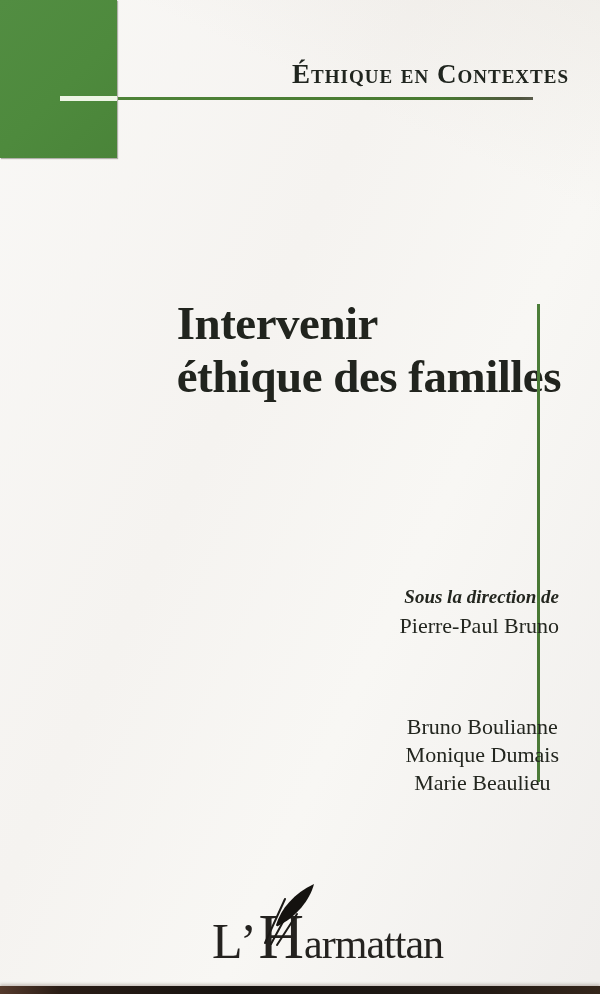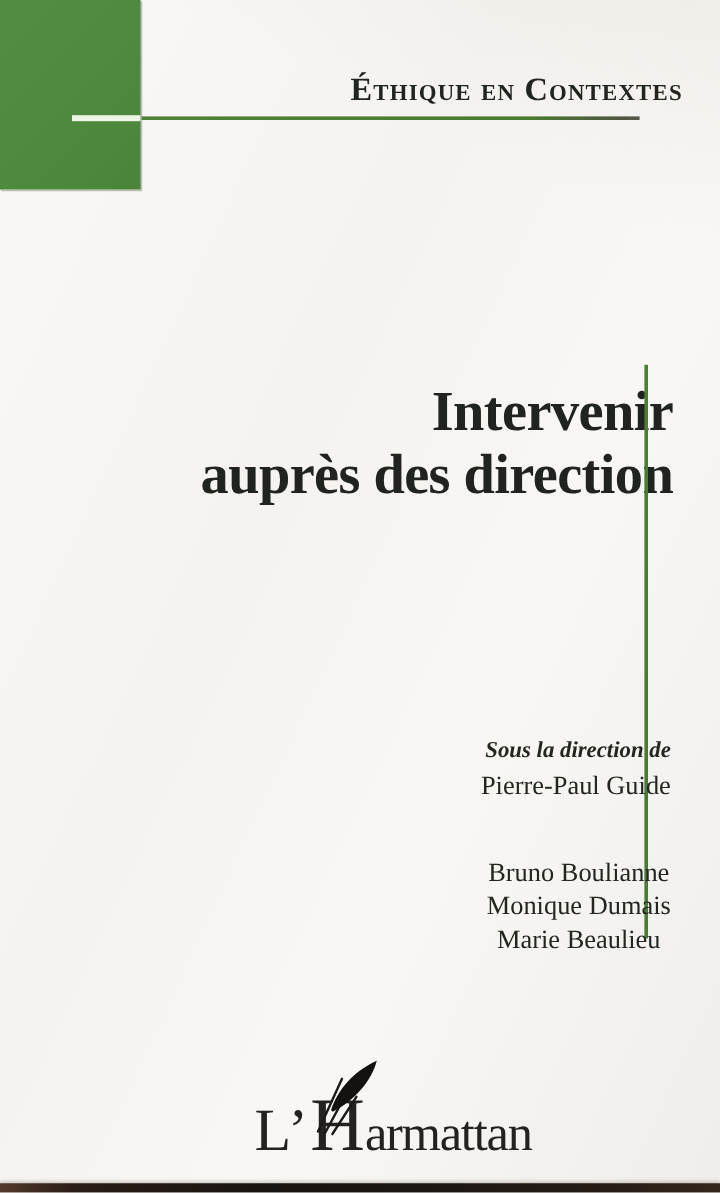--- a/index.html
+++ b/index.html
@@ -39,22 +39,20 @@
     position: absolute; right: 63px; top: 59px;
     font-size: 27px; font-weight: bold;
     font-variant: small-caps;
     letter-spacing: 1px;
     color: #20251f;
     white-space: nowrap;
   }
   
   .title-block {
     position: absolute; right: 71px; top: 297px;
-    text-align: right;
-    margin-top: 20px;
   }
   .book-title {
     margin: 0;
     font-size: 47px; line-height: 53px;
     font-weight: bold; letter-spacing: -0.5px;
     color: #21241e;
     white-space: nowrap;
   }
   .book-subtitle {
     margin-top: 12px;
@@ -62,21 +60,21 @@
     color: #272a24;
     white-space: nowrap;
   }
   .vertical-rule {
     position: absolute; left: 537px; top: 304px;
     width: 3px; height: 478px;
     background: linear-gradient(to bottom, #4c7e39 0%, #487834 60%, #4c7a38 100%);
   }
   
   .direction-block {
-    position: absolute; right: 73px; top: 615px;
+    position: absolute; right: 73px; top: 586px;
     text-align: right; color: #23261f;
   }
   .direction-intro {
     font-style: italic; font-weight: bold;
     font-size: 19px;
     white-space: nowrap;
   }
   .direction-name {
     margin-top: 5px;
     font-size: 22px;
@@ -121,29 +119,29 @@
 
   <div class="green-block"></div>
   <div class="pale-line"></div>
   <div class="header-rule"></div>
 
   <div class="collection-title">Éthique en Contextes</div>
 
   <div class="title-block">
     <h1 class="book-title">
       <span>Intervenir</span><br>
-      <span>auprès des direction</span>
+      <span>éthique des familles</span>
     </h1>
   </div>
 
   <div class="vertical-rule"></div>
 
   <div class="direction-block">
     <div class="direction-intro">Sous la direction de</div>
-    <div class="direction-name">Pierre-Paul Guide</div>
+    <div class="direction-name">Pierre-Paul Bruno</div>
   </div>
 
   <div class="authors-block">
     <div>Bruno Boulianne</div>
     <div>Monique Dumais</div>
     <div>Marie Beaulieu</div>
   </div>
 
   <div class="publisher-logo">
     <span class="pub-l">L’</span><span class="pub-h">H</span><span class="pub-rest">armattan</span>

